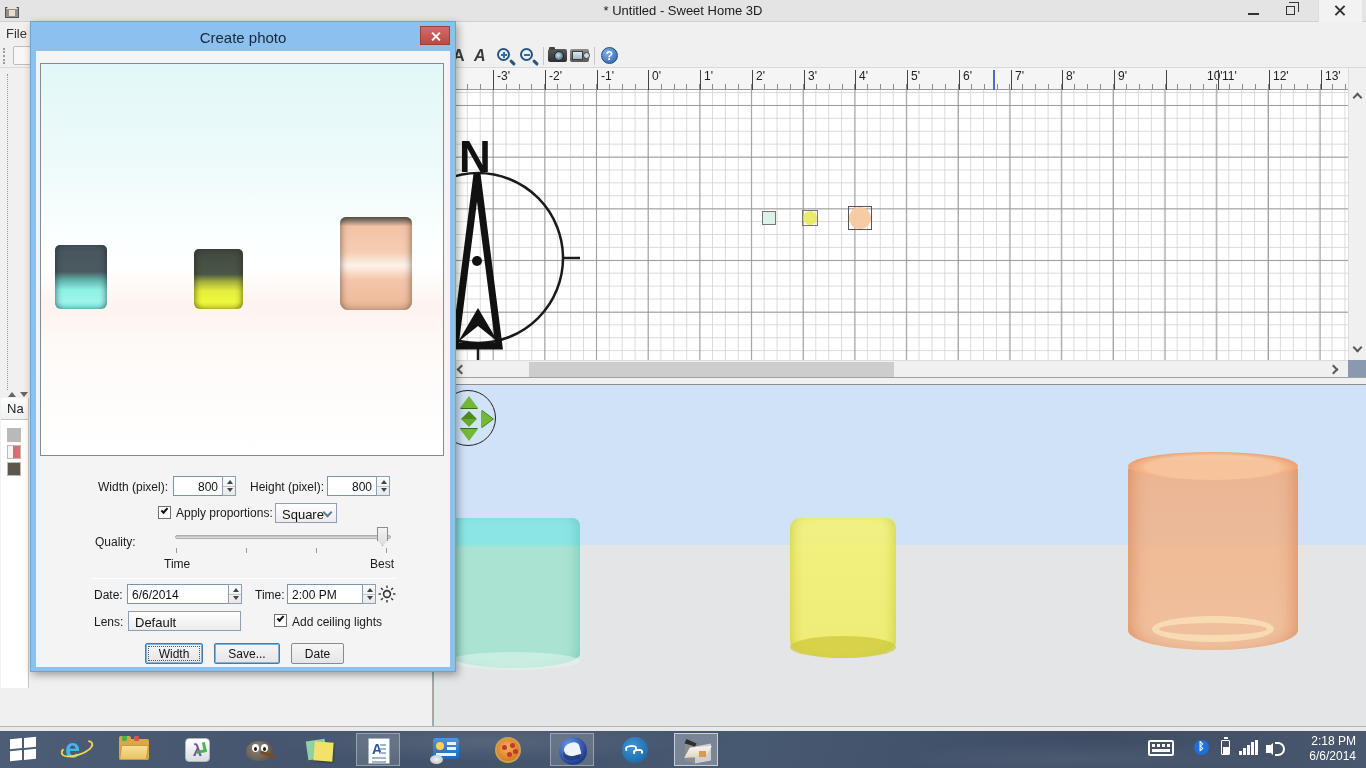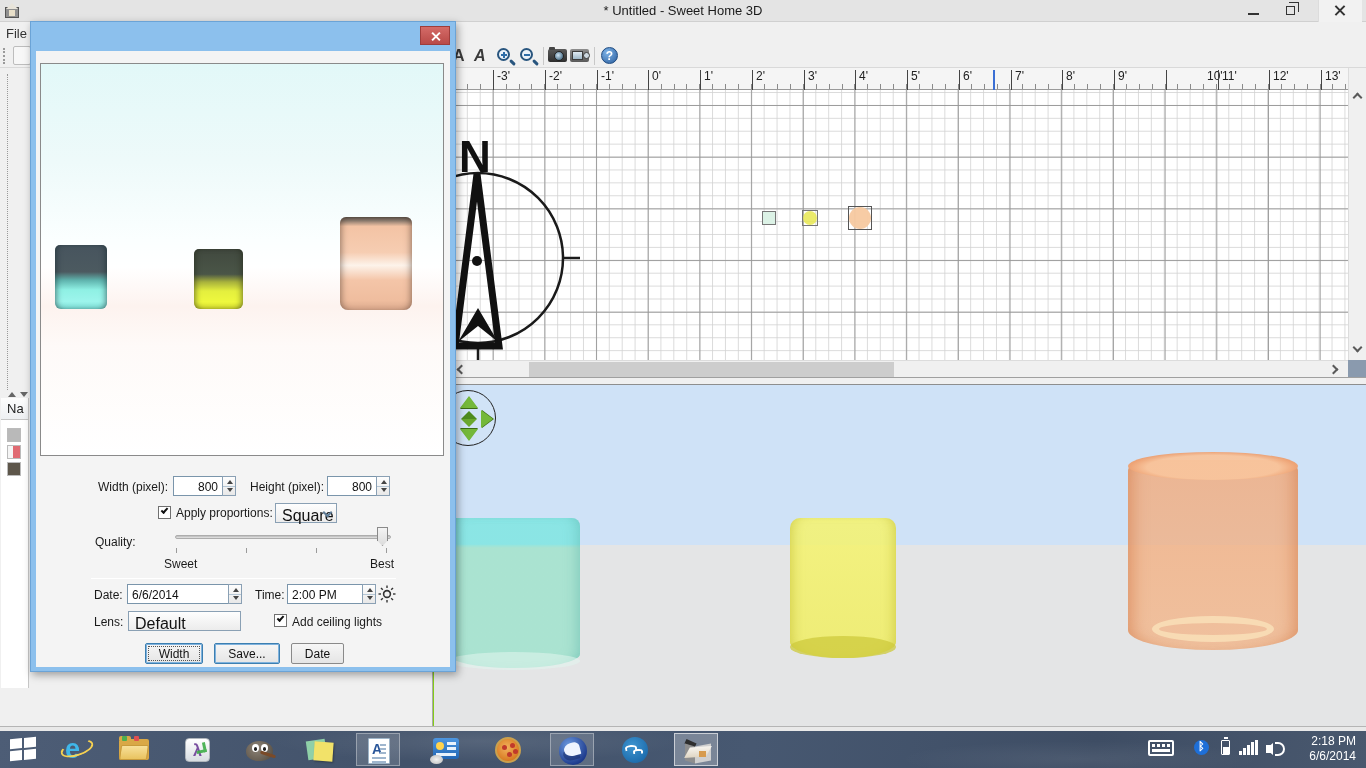--- a/index.html
+++ b/index.html
@@ -97,21 +97,21 @@
     background:linear-gradient(180deg,#e2f8f8 0%, #eefafa 25%, #fbffff 45%, #ffffff 52%, #fdf3ef 62%, #fefaf8 72%, #ffffff 100%); }
   .candle { position:absolute; border-radius:5px 5px 6px 6px; }
   .dlg-label { position:absolute; font-size:12px; color:#1a1a1a; white-space:nowrap; }
   .tbox { position:absolute; height:20px; background:#fff; border:1px solid #7a95ab; font-size:12px; color:#111; padding:3px 4px 0 4px; }
   .tbox.num { text-align:right; }
   .spin { position:absolute; width:14px; height:20px; border:1px solid #8aa0b4; background:linear-gradient(#fdfdfd,#e8e8e8); }
   .spin:before, .spin:after { content:""; position:absolute; left:3.5px; width:0; height:0; border-left:3px solid transparent; border-right:3px solid transparent; }
   .spin:before { top:3px; border-bottom:4px solid #444; }
   .spin:after { bottom:3px; border-top:4px solid #444; }
   .spin .mid { position:absolute; left:0; top:9px; width:100%; height:1px; background:#b5c6d4; }
-  .combo { position:absolute; height:20px; background:linear-gradient(#fefefe,#ececec); border:1px solid #8aa0b4; font-size:16px; color:#111; padding:3px 0 0 6px; }
+  .combo { position:absolute; height:20px; background:linear-gradient(#fefefe,#ececec); border:1px solid #8aa0b4; font-size:13px; color:#111; padding:3px 0 0 6px; }
   .checkbox { position:absolute; width:13px; height:13px; background:#fff; border:1px solid #707070; }
   .checkbox .ck { position:absolute; left:2px; top:1px; width:7px; height:4px; border-left:2.5px solid #111; border-bottom:2.5px solid #111; transform:rotate(-48deg); }
   .slider-track { position:absolute; height:4px; background:linear-gradient(#b9b9b9,#e6e6e6); border:1px solid #adadad; border-radius:2px; }
   .slider-thumb { position:absolute; width:11px; height:19px; background:linear-gradient(#f4f4f4,#dcdcdc); border:1px solid #8a8a8a; clip-path:polygon(0 0,100% 0,100% 70%,50% 100%,0 70%); }
   .slider-tick { position:absolute; width:1px; height:5px; background:#9a9a9a; }
   .hline { position:absolute; height:1px; background:#d5d5d5; border-bottom:1px solid #fff; }
   .dlg-btn { position:absolute; height:21px; background:linear-gradient(#f6f6f6,#e5e5e5); border:1px solid #8a8a8a; border-radius:2px; text-align:center; font-size:12px; color:#111; padding-top:3px; }
   .dlg-btn.default { border:1px solid #3c7fb1; box-shadow:0 0 0 1px #7fb2dd inset; }
   .dlg-btn.focused { outline:1px dotted #555; outline-offset:-4px; }
   .sun-ic { position:absolute; width:18px; height:18px; }
@@ -350,20 +350,21 @@
         <div class="nav-arrow" style="left:0px;top:19px;border-top:9px solid transparent;border-bottom:9px solid transparent;border-right:12px solid #74b83a;filter:drop-shadow(-1px 0 0 #3c6b14);"></div>
         <div class="nav-arrow" style="left:20px;top:20px;border-left:8px solid transparent;border-right:8px solid transparent;border-bottom:8px solid #4e8b1d;"></div>
         <div class="nav-arrow" style="left:20px;top:28px;border-left:8px solid transparent;border-right:8px solid transparent;border-top:8px solid #6aa82e;"></div>
       </div>
     </div>
 
     <div class="abs" style="left:0;top:726px;width:1366px;height:5px;background:#e9e9e9;border-top:1px solid #b5b5b5;"></div>
   </div>
 
   <div id="dialog">
+    <div id="dlg-title">Create photo</div>
     <div id="dlg-close">
         <div class="dlg-x">
           <i class="a"></i>
           <i class="b"></i>
         </div>
       </div>
 
     <div id="dlg-content">
 
       <div id="preview">
@@ -390,21 +391,21 @@
       <div class="combo" style="left:239px;top:452px;width:62px;">Square</div>
       <div class="combo-chev abs" style="left:288px;top:458px;width:7px;height:7px;border-left:2px solid #5f7c96;border-top:2px solid #5f7c96;transform:rotate(225deg);"></div>
 
       <span class="dlg-label" style="left:59px;top:484px;">Quality:</span>
       <div class="slider-track" style="left:139px;top:484px;width:216px;"></div>
       <div class="slider-thumb" style="left:341px;top:476px;"></div>
       <div class="slider-tick" style="left:140px;top:497px;"></div>
       <div class="slider-tick" style="left:210px;top:497px;"></div>
       <div class="slider-tick" style="left:280px;top:497px;"></div>
       <div class="slider-tick" style="left:350px;top:497px;"></div>
-      <span class="dlg-label" style="left:128px;top:506px;">Sweet</span>
+      <span class="dlg-label" style="left:128px;top:506px;">Time</span>
       <span class="dlg-label" style="left:334px;top:506px;text-align:center;">Best</span>
 
       <div class="hline" style="left:55px;top:527px;width:305px;"></div>
 
       <span class="dlg-label" style="left:58px;top:537px;">Date:</span>
       <div class="tbox" style="left:91px;top:533px;width:102px;">6/6/2014</div>
       <div class="spin" style="left:192px;top:533px;">
           <i class="mid"></i>
         </div>
       <span class="dlg-label" style="left:219px;top:537px;">Time:</span>

